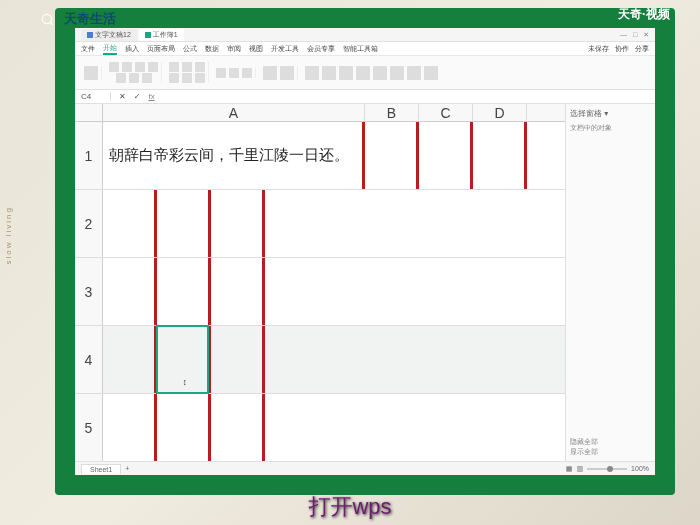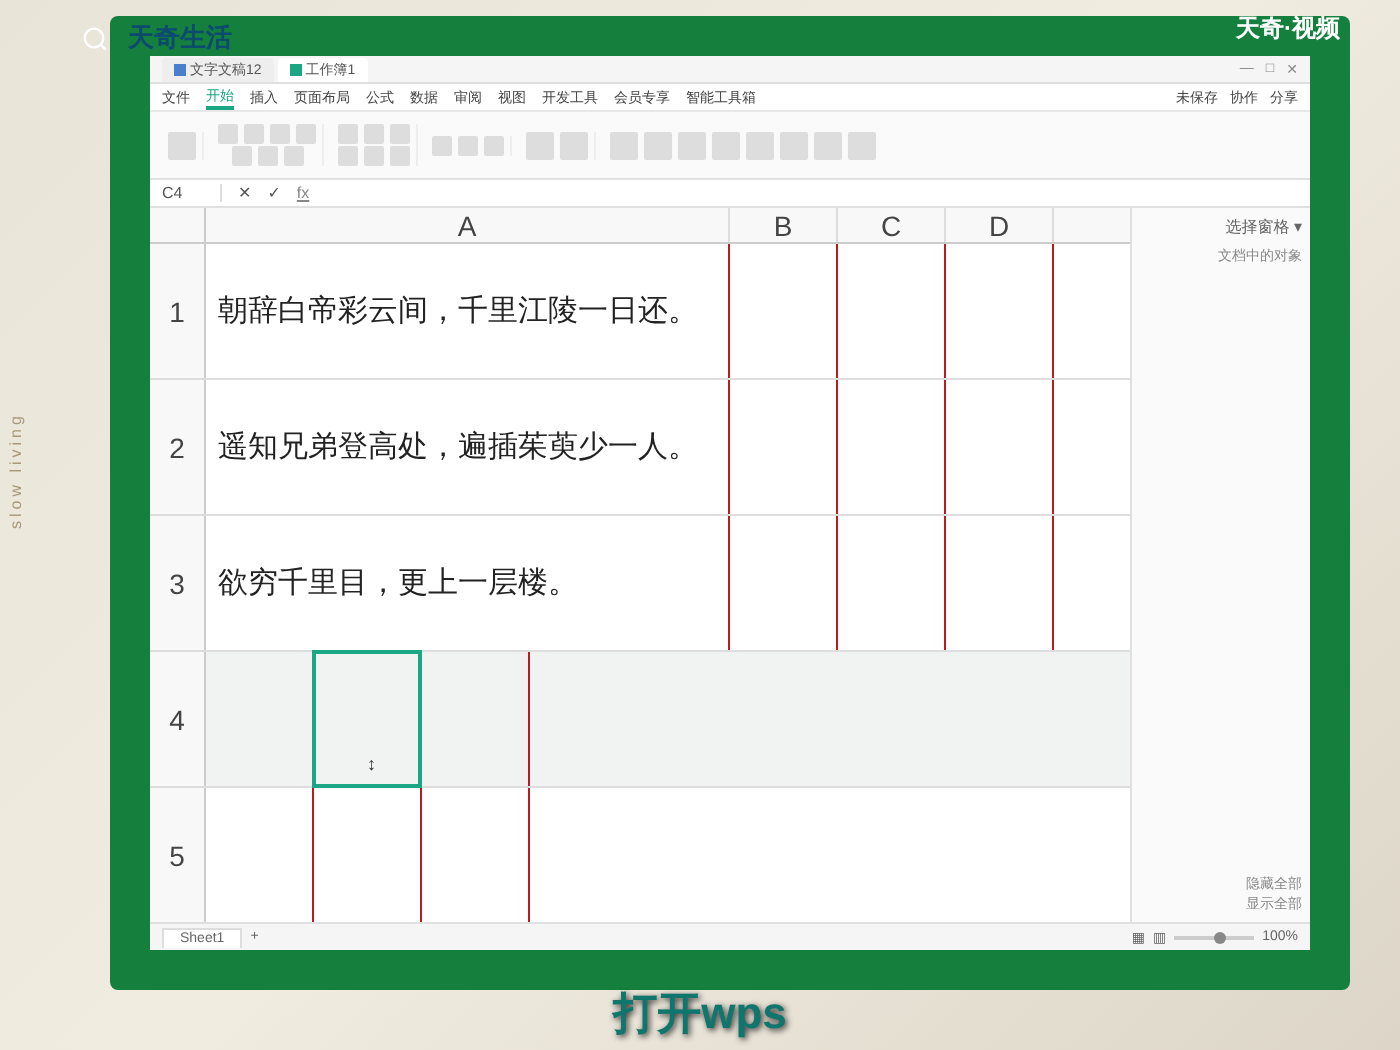--- a/index.html
+++ b/index.html
@@ -31,21 +31,21 @@
   display: flex; align-items: center; gap: 10px;
 }
 .watermark-tl svg { width: 14px; height: 14px; }
 .watermark-tr {
   position: absolute; top: 6px; right: 30px;
   color: #fff; font-size: 12px; font-weight: bold;
   z-index: 100;
 }
 .subtitle {
   position: absolute; bottom: 3px; left: 50%; transform: translateX(-50%);
-  color: #0f766e; font-size: 22px; font-weight: bold;
+  color: #701a75; font-size: 22px; font-weight: normal;
   text-shadow: 1px 1px 3px rgba(0,0,0,0.8);
   z-index: 100;
 }
 .titlebar {
   height: 14px; background: #f5f5f5;
   display: flex; align-items: center; padding: 0 6px;
   font-size: 7px; color: #555;
   border-bottom: 1px solid #e0e0e0;
 }
 .doc-tabs { display: flex; gap: 2px; }
@@ -86,28 +86,28 @@
 .row-header-corner { width: 28px; border-right: 1px solid #ccc; }
 .col-header { text-align: center; font-size: 14px; color: #444; border-right: 1px solid #ddd; display: flex; align-items: center; justify-content: center; }
 .col-a { width: 262px; }
 .col-b { width: 54px; }
 .col-c { width: 54px; }
 .col-d { width: 54px; }
 .grid-rows { }
 .grid-row { display: flex; height: 68px; border-bottom: 1px solid #ddd; }
 .grid-row.sel { background: #f0f3f2; }
 .row-num { width: 28px; display: flex; align-items: center; justify-content: center; font-size: 14px; color: #444; border-right: 1px solid #ccc; background: #f8f8f8; }
-.cell { border-right: 1px solid #b91c1c; display: flex; align-items: center; padding: 0 6px; font-size: 15px; color: #222; }
+.cell { border-right: 3px solid #b91c1c; display: flex; align-items: center; padding: 0 6px; font-size: 15px; color: #222; }
 .cell-a { width: 262px; }
 .cell-b { width: 54px; }
 .cell-c { width: 54px; position: relative; }
 .cell-d { width: 54px; }
 .selected-cell { border: 2px solid #1ba784; position: absolute; top: -1px; left: -1px; right: -1px; bottom: -1px; pointer-events: none; }
 .cursor-arrow { position: absolute; bottom: 6px; left: 50%; font-size: 9px; color: #333; }
-.sidebar { width: 90px; background: #fafafa; border-left: 1px solid #e0e0e0; padding: 4px; font-size: 7px; color: #666; display: flex; flex-direction: column; text-align: right; }
+.sidebar { width: 90px; background: #fafafa; border-left: 1px solid #e0e0e0; padding: 4px; font-size: 7px; color: #666; display: flex; flex-direction: column; }
 .sidebar-title { font-size: 8px; margin-bottom: 4px; }
 .sidebar-sub { font-size: 7px; color: #888; margin-bottom: 6px; }
 .sidebar-bottom { margin-top: auto; font-size: 7px; color: #888; }
 .statusbar { height: 14px; background: #f5f5f5; border-top: 1px solid #e0e0e0; display: flex; align-items: center; padding: 0 6px; font-size: 7px; color: #666; }
 .sheet-tab { padding: 1px 8px; background: #fff; border: 1px solid #ddd; border-bottom: none; font-size: 7px; }
 .status-right { margin-left: auto; display: flex; gap: 4px; align-items: center; }
 .zoom-slider { width: 40px; height: 2px; background: #ccc; position: relative; }
 .zoom-thumb { width: 6px; height: 6px; background: #888; border-radius: 50%; position: absolute; top: -2px; left: 50%; }
 .decor-text { position: absolute; left: 8px; top: 260px; transform: rotate(-90deg); transform-origin: left; font-size: 8px; color: #a89878; letter-spacing: 2px; z-index: 50; }
 </style>
@@ -244,28 +244,26 @@
   <div class="grid-rows">
     <div class="grid-row">
       <div class="row-num">1</div>
       <div class="cell cell-a">朝辞白帝彩云间，千里江陵一日还。</div>
       <div class="cell cell-b"></div>
       <div class="cell cell-c"></div>
       <div class="cell cell-d"></div>
     </div>
     <div class="grid-row">
       <div class="row-num">2</div>
-      <div class="cell cell-a">遥知兄弟登高处，遍插茱萸少一人。</div>
       <div class="cell cell-b"></div>
       <div class="cell cell-c"></div>
       <div class="cell cell-d"></div>
     </div>
     <div class="grid-row">
       <div class="row-num">3</div>
-      <div class="cell cell-a">欲穷千里目，更上一层楼。</div>
       <div class="cell cell-b"></div>
       <div class="cell cell-c"></div>
       <div class="cell cell-d"></div>
     </div>
     <div class="grid-row sel">
       <div class="row-num">4</div>
       <div class="cell cell-b"></div>
       <div class="cell cell-c">
         <div class="selected-cell"></div>
         <div class="cursor-arrow">↕</div>

